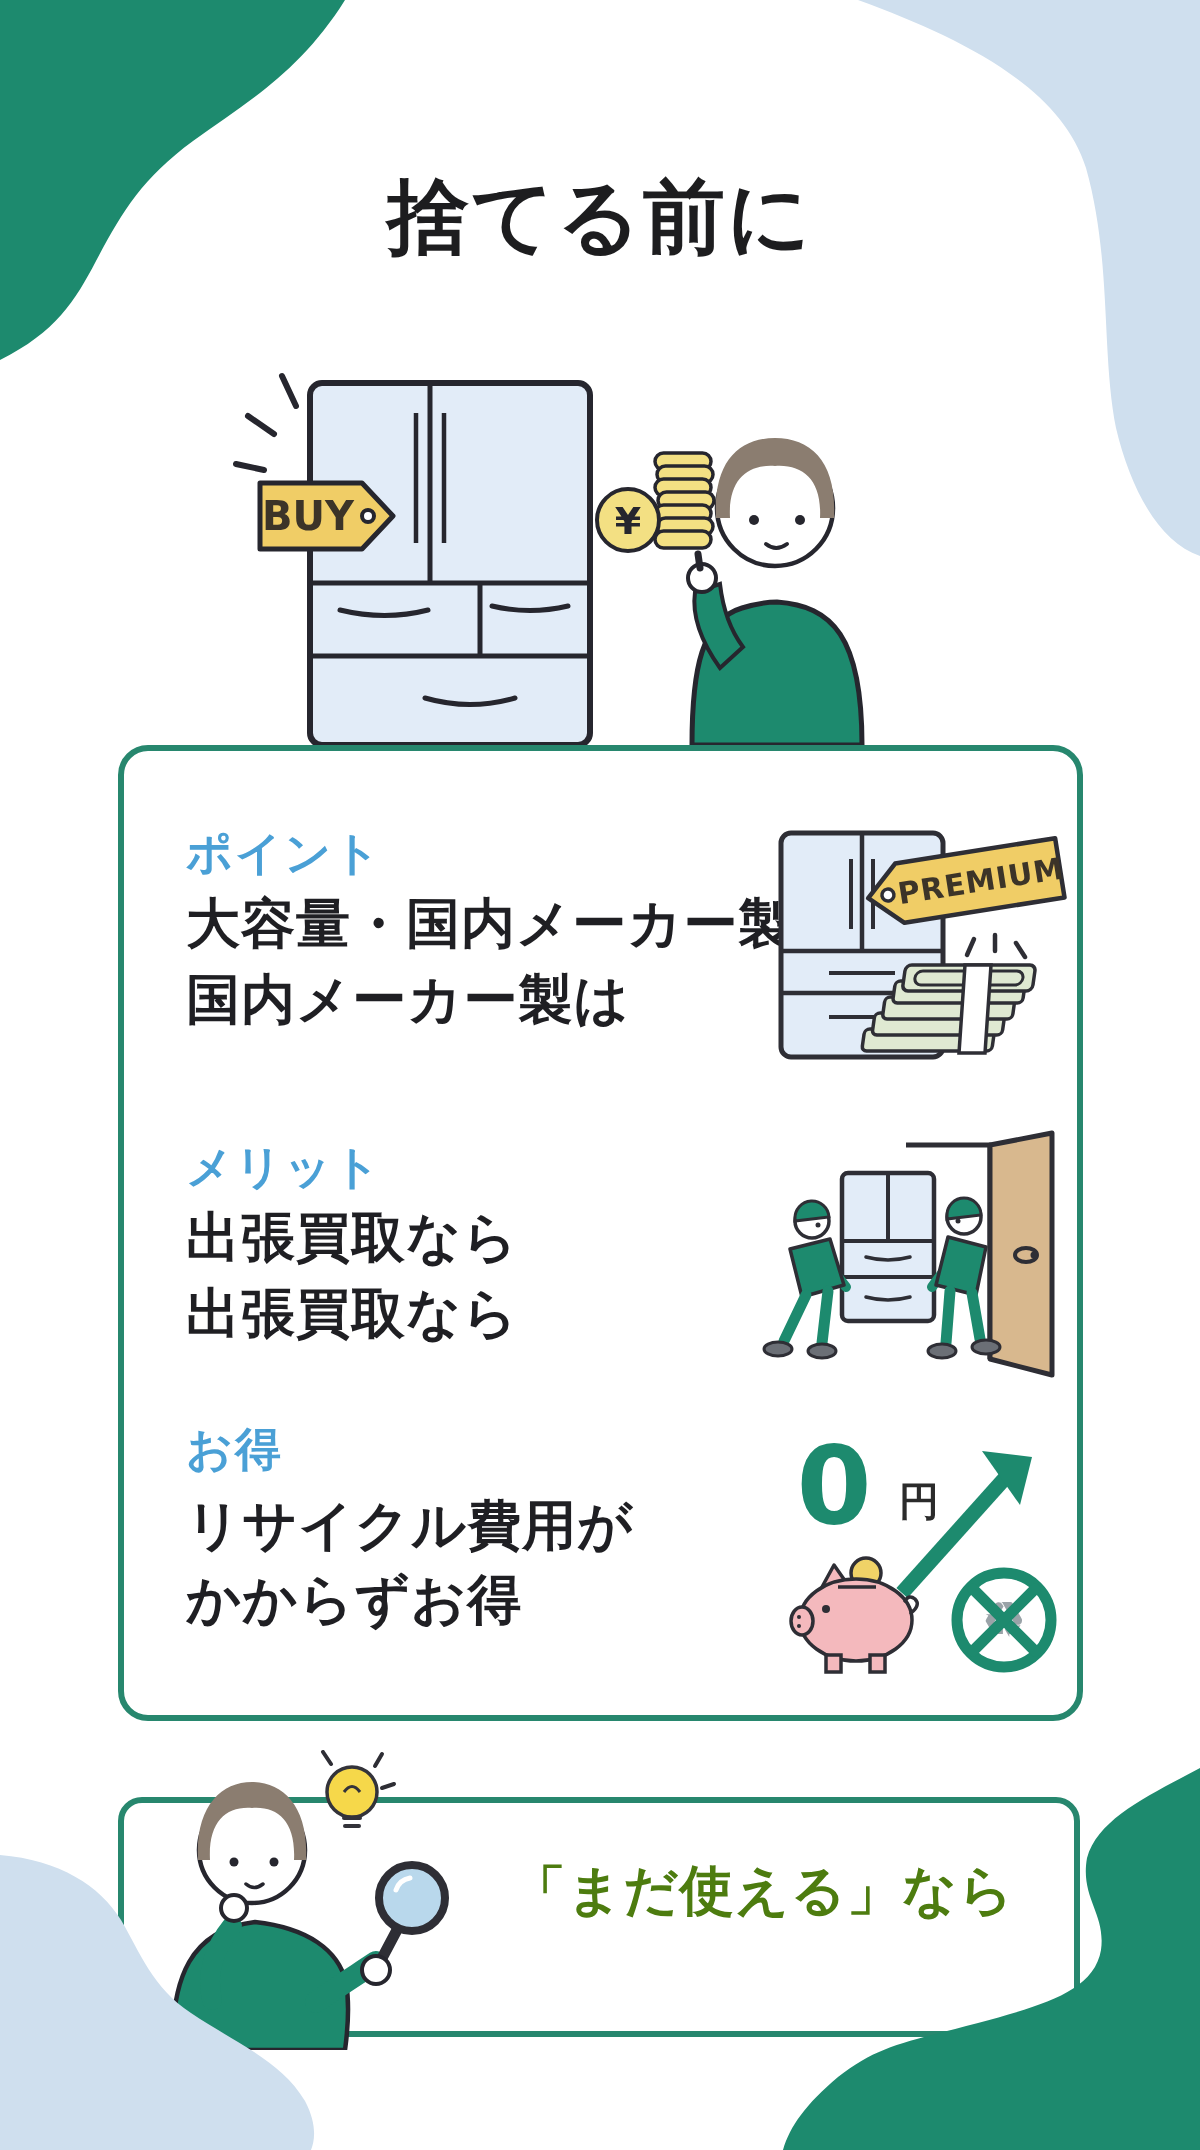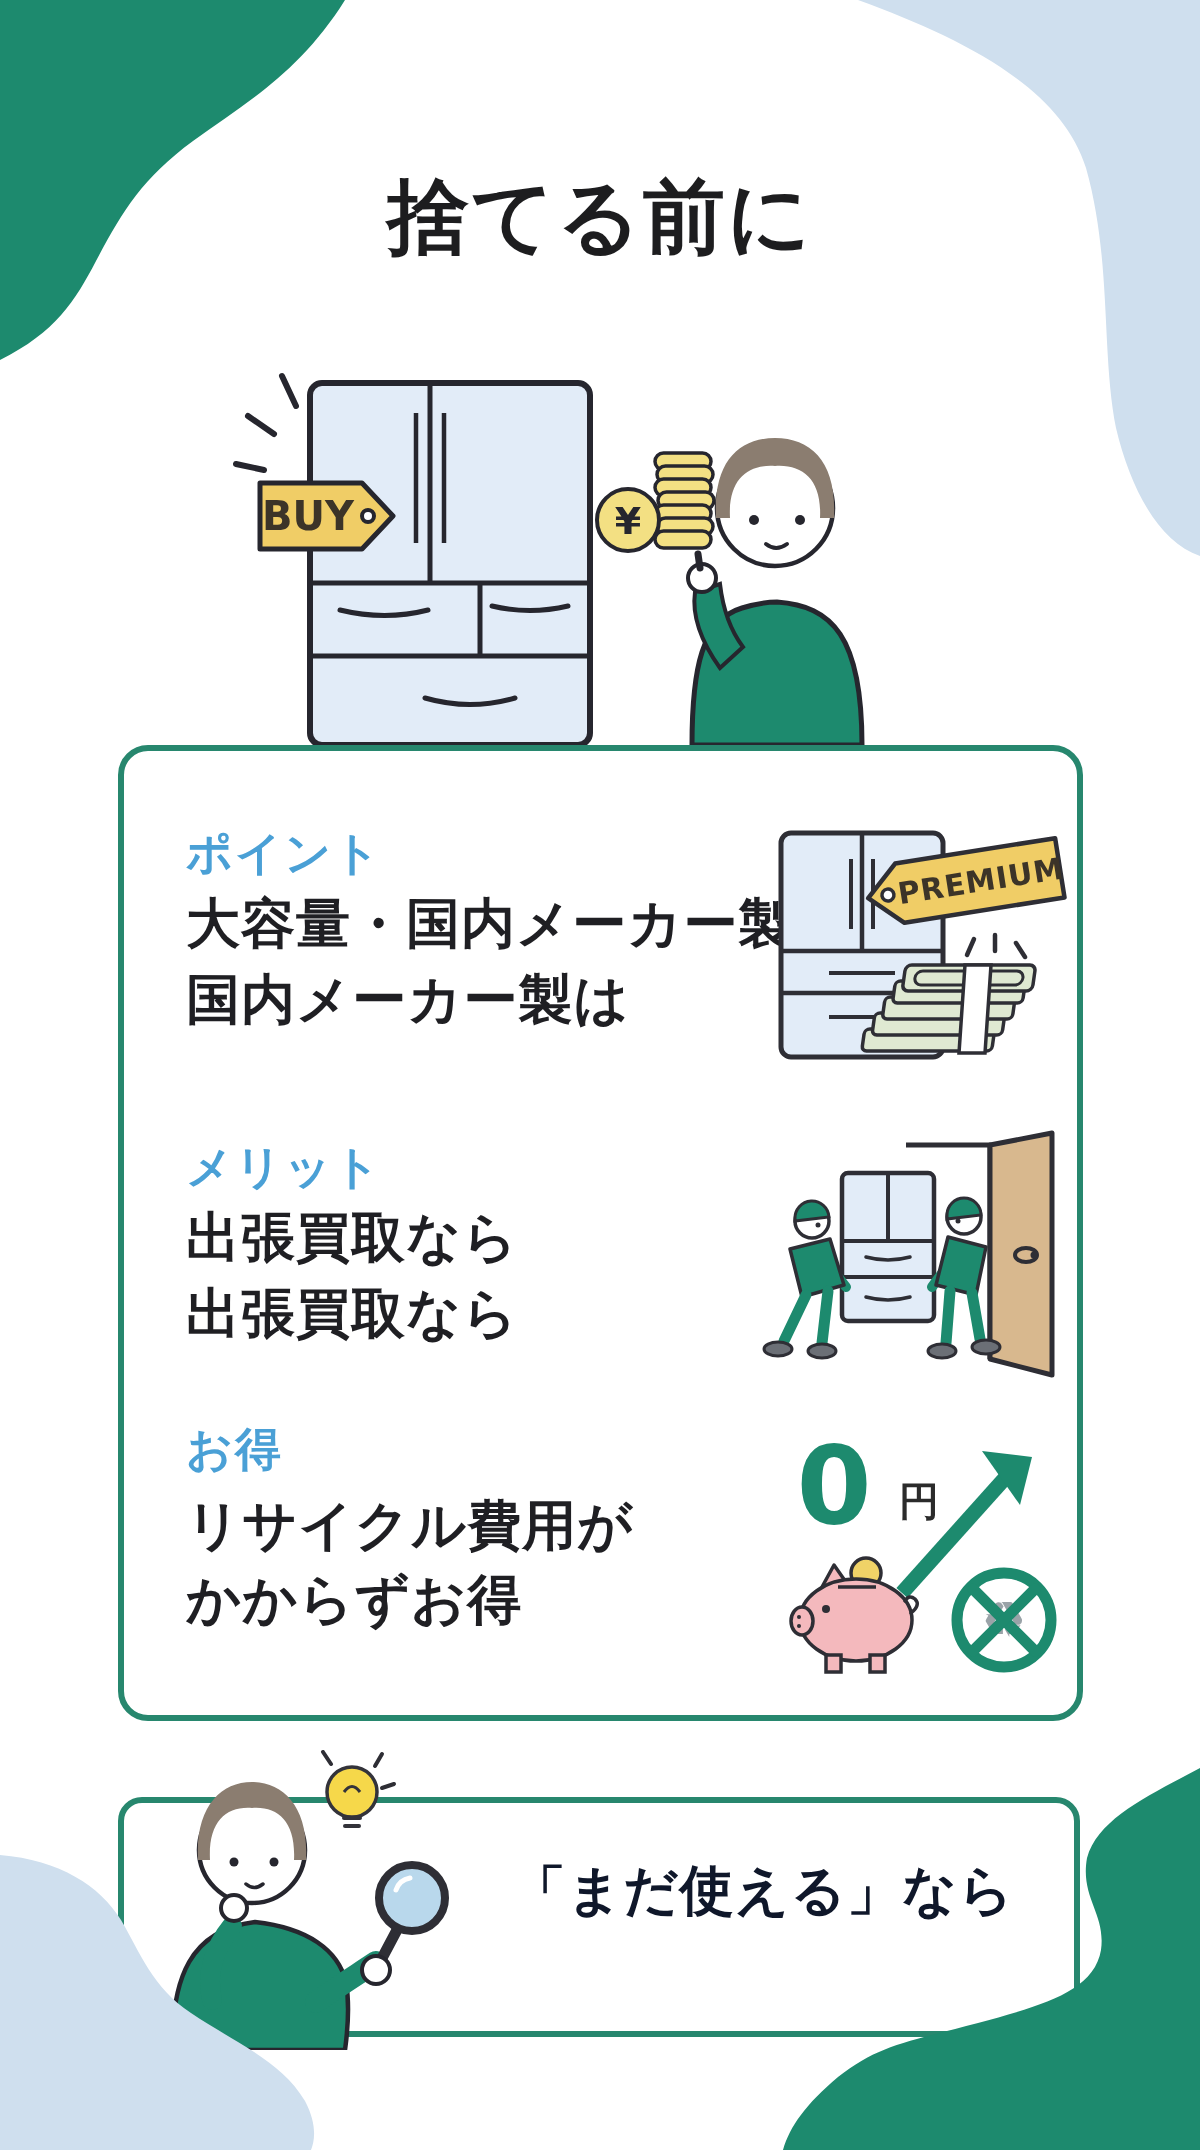--- a/index.html
+++ b/index.html
@@ -21,21 +21,21 @@
   }
   .panel.benefits{left:118px;top:745px;width:965px;height:976px;border-radius:30px;text-decoration:underline;}
   .panel.cta{left:118px;top:1797px;width:962px;height:240px;border-radius:24px;}
   .benefit-heading{
     font-size:46px;font-weight:800;color:#4aa0d6;letter-spacing:2px;
   }
   .benefit-line{
     font-size:54px;font-weight:800;color:#1f1f23;letter-spacing:1px;line-height:1.0;
   }
   .cta-line{
-    font-size:54px;font-weight:800;color:#0f172a;letter-spacing:1px;
+    font-size:54px;font-weight:800;color:#4d7c0f;letter-spacing:1px;
   }
 </style>
 </head>
 <body>
 
 <div id="page">
 
   <svg class="abs" style="left:0;top:0;z-index:0;" width="1200" height="700" viewBox="0 0 1200 700">
     <path d="M0,0 L345,0 C300,72 246,103 193,141 C141,179 121,214 96,261 C75,301 56,332 0,360 Z" fill="#1d8a6e"></path>
     <path d="M858,0 L1200,0 L1200,556 C1158,542 1130,487 1116,428 C1101,352 1112,260 1086,168 C1061,87 962,38 858,0 Z" fill="#cfdfee"></path>

